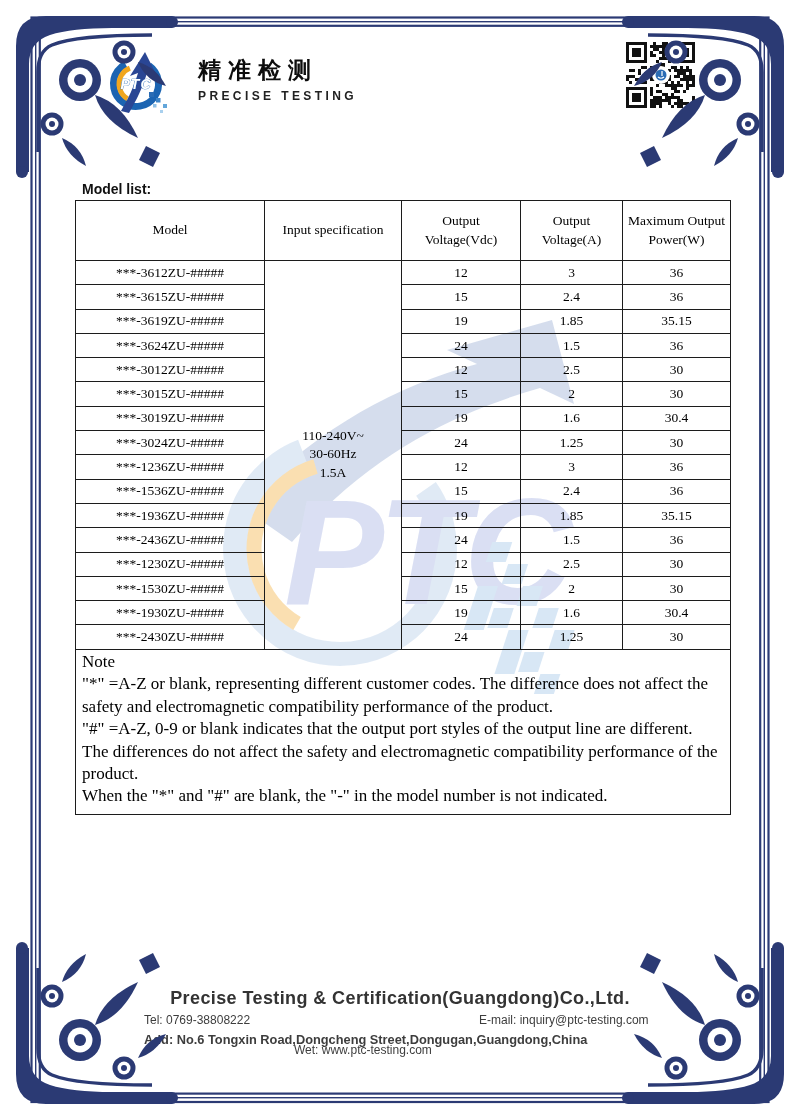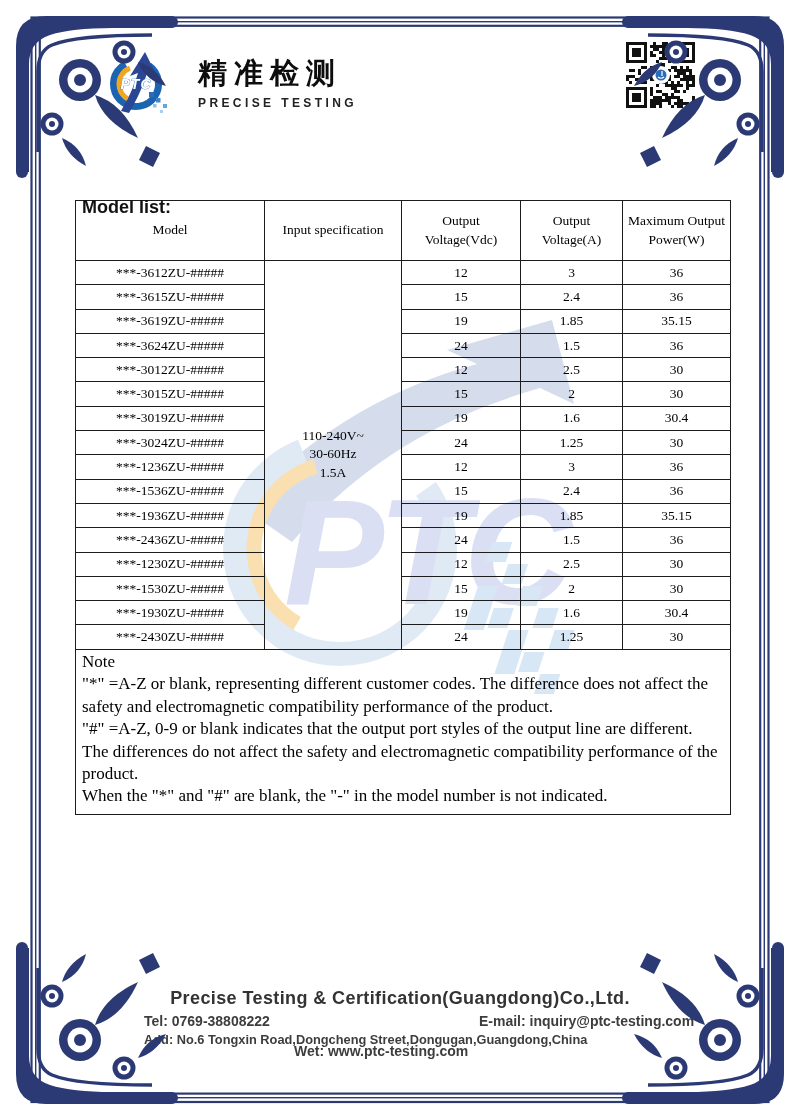--- a/index.html
+++ b/index.html
@@ -7,27 +7,27 @@
     position:relative;width:800px;height:1120px;background:#ffffff;
     margin:0 auto;overflow:hidden;
     font-family:"Liberation Sans",sans-serif;
   }
   
   .frame{position:absolute;left:0;top:0;z-index:3;pointer-events:none;}
   
   .logo{position:absolute;left:93px;top:44px;z-index:2;display:flex;align-items:flex-start;}
   .logo-mark{display:block;}
   .logo-text{margin-left:10px;padding-top:14px;}
-  .logo-cn{font-size:29px;font-weight:800;letter-spacing:7px;color:#0d0d0d;
+  .logo-cn{font-size:23px;font-weight:800;letter-spacing:7px;color:#0d0d0d;
            font-family:"DejaVu Sans",sans-serif;line-height:1.1;}
   .logo-en{font-size:12px;font-weight:700;letter-spacing:3.4px;color:#222;margin-top:6px;}
   
   .qr{position:absolute;left:626px;top:42px;width:70px;height:66px;z-index:2;}
   
-  .model-heading{position:absolute;left:82px;top:181px;font-size:18px;font-weight:700;color:#111;z-index:2;margin-top:16px;}
+  .model-heading{position:absolute;left:82px;top:181px;font-size:14px;font-weight:700;color:#111;z-index:2;}
   
   .watermark{position:absolute;left:222px;top:312px;width:392px;height:400px;z-index:0;opacity:.5;}
   
   .spec-table{
     position:absolute;left:75px;top:200px;width:655px;z-index:1;
     border-collapse:collapse;table-layout:fixed;
     font-family:Liberation Serif, serif;font-size:13.5px;color:#000;
     background:transparent;
   }
   .spec-table th,.spec-table td{border:1px solid #1c1c1c;text-align:center;padding:0;font-weight:normal;}
@@ -38,21 +38,21 @@
     text-align:left !important;vertical-align:top;
     padding:1px 8px 6px 6px !important;height:96px;
     font-size:17px;line-height:1.32;
   }
   .note-cell [data-name="note-title"]{margin-bottom:0;}
   
   .footer{position:absolute;left:0;top:0;width:735px;height:1120px;z-index:2;pointer-events:none;
           color:#3a3a3a;}
   .company{position:absolute;left:0;top:988px;width:800px;text-align:center;
            font-size:18px;font-weight:700;color:#333;letter-spacing:.4px;}
-  .fline{position:absolute;font-size:14px;font-weight:700;color:#3d3d3d;}
+  .fline{position:absolute;font-size:12px;font-weight:400;color:#3d3d3d;}
   .tel{left:144px;top:1013px;}
   .web{left:294px;top:1043px;}
   .email{left:479px;top:1013px;}
   .addr{position:absolute;left:144px;top:1032px;font-size:12.8px;font-weight:600;color:#3d3d3d;}
 </style>
 </head>
 <body>
 
 <div class="page" data-name="document-page">
 

